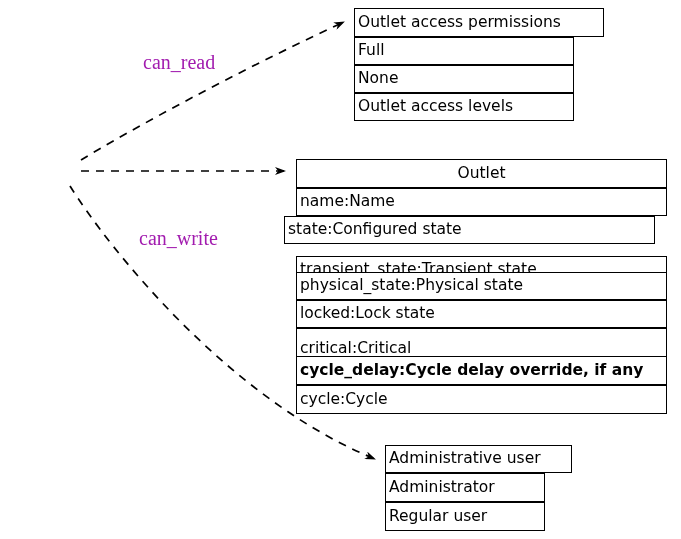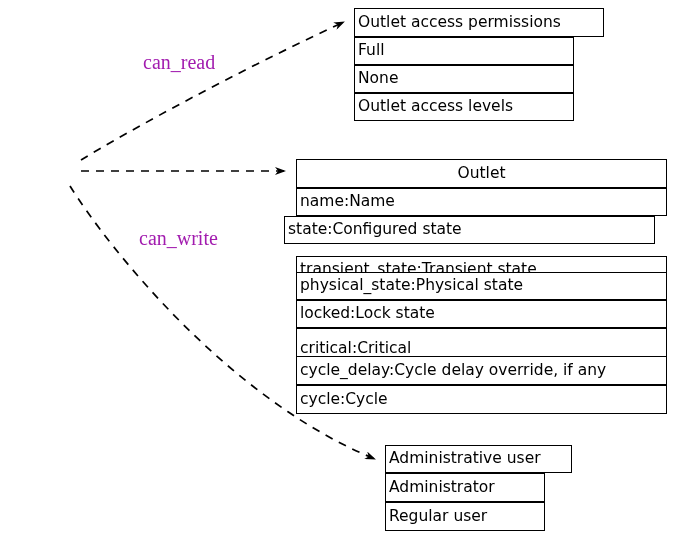--- a/index.html
+++ b/index.html
@@ -103,21 +103,21 @@
   </div>
 
   <div class="node">
     <div class="cell center" style="left:296px; top:159px; width:371px; height:29px;">Outlet</div>
     <div class="cell left" style="left:296px; top:188px; width:371px; height:28px;">name:Name</div>
     <div class="cell left" style="left:284px; top:216px; width:371px; height:28px;">state:Configured state</div>
     <div class="cell left" style="left:296px; top:244px; width:371px; height:28px;margin-top:12px;">transient_state:Transient state</div>
     <div class="cell left" style="left:296px; top:272px; width:371px; height:28px;">physical_state:Physical state</div>
     <div class="cell left" style="left:296px; top:300px; width:371px; height:28px;">locked:Lock state</div>
     <div class="cell left" style="left:296px; top:328px; width:371px; height:41px;">critical:Critical</div>
-    <div class="cell left" style="left:296px; top:356px; width:371px; height:29px;">cycle_delay:Cycle delay override, if any</div>
+    <div class="cell left" style="left:296px; top:356px; width:371px; height:29px;font-weight:bold;">cycle_delay:Cycle delay override, if any</div>
     <div class="cell left" style="left:296px; top:385px; width:371px; height:29px;">cycle:Cycle</div>
   </div>
 
   <div class="node">
     <div class="cell left" style="left:385px; top:445px; width:187px; height:28px;">Administrative user</div>
     <div class="cell left" style="left:385px; top:473px; width:160px; height:29px;">Administrator</div>
     <div class="cell left" style="left:385px; top:502px; width:160px; height:29px;">Regular user</div>
   </div>
 
 </div>

